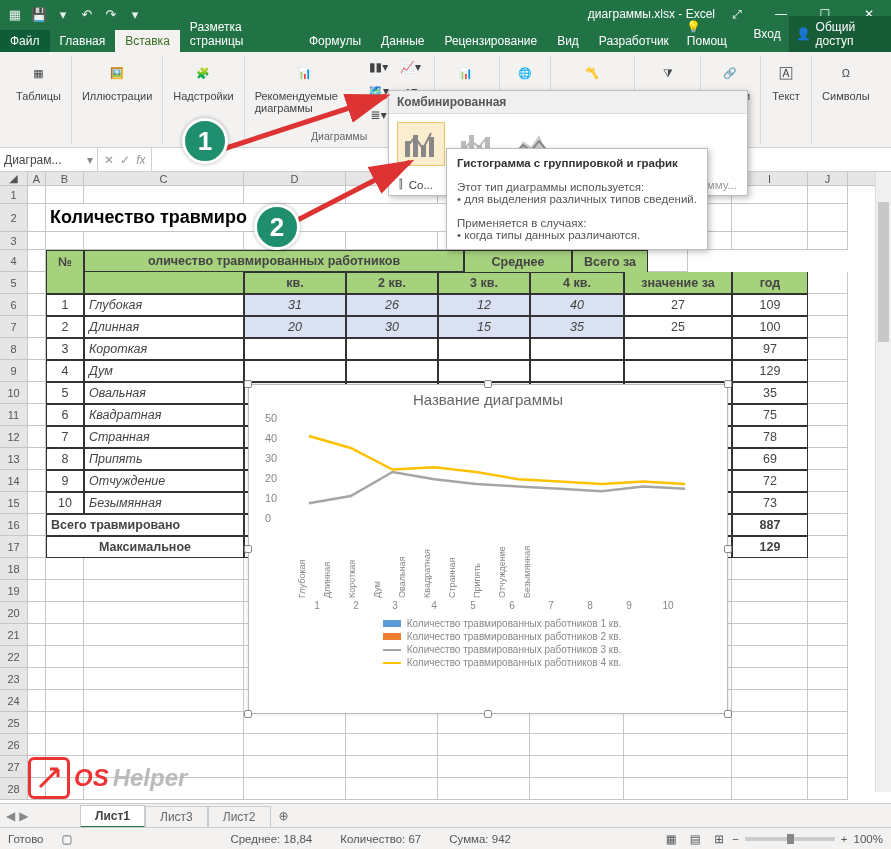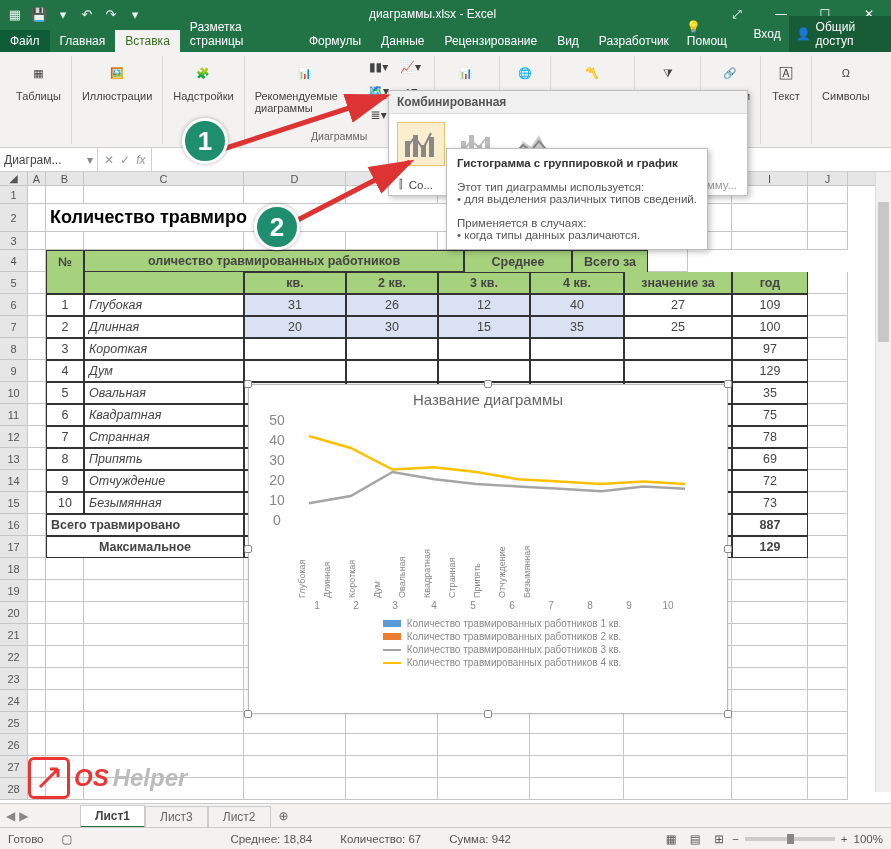--- a/index.html
+++ b/index.html
@@ -13,21 +13,21 @@
   --sel-blue:#d9e1f2;
   --thead-gray:#e6e6e6;
   --txt:#444;
 }
 *{box-sizing:border-box;font-family:"Segoe UI",Tahoma,sans-serif;}
 body{margin:0;background:#fff;width:891px;height:849px;overflow:hidden;position:relative;color:var(--txt);font-size:12px;}
 
 .titlebar{background:var(--excel-green);height:28px;display:flex;align-items:center;color:#fff;}
 .titlebar .qa{display:flex;gap:6px;padding:0 6px;align-items:center;}
 .titlebar .qa span{width:18px;height:18px;display:flex;align-items:center;justify-content:center;opacity:.9;font-size:13px;}
-.titlebar .title{flex:1;text-align:center;font-size:12px;}
+.titlebar .title{flex:1;text-align:right;font-size:12px;}
 .titlebar .win{display:flex;}
 .titlebar .win span{width:44px;height:28px;display:flex;align-items:center;justify-content:center;}
 
 .menu{background:var(--excel-green);display:flex;align-items:flex-end;height:24px;color:#fff;font-size:12px;}
 .menu .mi{padding:4px 10px 4px;cursor:default;}
 .menu .mi.file{background:var(--excel-dark);}
 .menu .mi.active{background:var(--rib-bg);color:#3b6e22;}
 .menu .right{margin-left:auto;display:flex;align-items:center;}
 .menu .right .mi{padding:4px 8px;}
 .menu .share{background:#185c37;padding:4px 8px;display:flex;gap:4px;align-items:center;}
@@ -51,33 +51,33 @@
 .colhdr div{border-right:1px solid var(--grid-border);display:flex;align-items:center;justify-content:center;}
 .rows{display:flex;flex-direction:column;}
 .row{display:flex;height:22px;}
 .row .rh{width:28px;background:var(--thead-gray);border-right:1px solid var(--grid-border);border-bottom:1px solid var(--grid-border);font-size:11px;color:#555;display:flex;align-items:center;justify-content:center;}
 .cell{border-right:1px solid var(--grid-border);border-bottom:1px solid var(--grid-border);display:flex;align-items:center;padding:0 4px;font-size:12.5px;}
 .w-a{width:18px;}.w-b{width:38px;}.w-c{width:160px;}.w-d{width:102px;}.w-e{width:92px;}.w-f{width:92px;}.w-g{width:94px;}.w-h{width:108px;}.w-i{width:76px;}.w-j{width:40px;}
 .th{background:var(--header-green);font-weight:bold;justify-content:center;border:1px solid #333!important;}
 .th2{background:var(--header-green);font-weight:bold;justify-content:center;border:1px solid #333!important;}
 .td{border:1px solid #333!important;}
 .tc{justify-content:center;}
-.sel{background:var(--sel-blue);}
+.sel{background:var(--sel-blue);font-style:italic;}
 .it{font-style:italic;}
 .bold{font-weight:bold;}
 .bigtitle{font-size:18px;font-weight:bold;color:#000;justify-content:flex-start;}
 .srow{height:18px;}
 
 .chartbox{position:absolute;left:248px;top:212px;width:480px;height:330px;background:#fff;border:1px solid #bbb;box-shadow:0 0 3px rgba(0,0,0,.15);}
 .handle{position:absolute;width:8px;height:8px;border:1px solid #888;background:#fff;border-radius:2px;}
 .h-n{top:-5px;left:50%;margin-left:-4px;}.h-s{bottom:-5px;left:50%;margin-left:-4px;}.h-e{right:-5px;top:50%;margin-top:-4px;}.h-w{left:-5px;top:50%;margin-top:-4px;}
 .h-ne{top:-5px;right:-5px;}.h-nw{top:-5px;left:-5px;}.h-se{bottom:-5px;right:-5px;}.h-sw{bottom:-5px;left:-5px;}
 .chartbox .ctitle{text-align:center;font-size:15px;color:#666;padding:6px 0 4px;}
 .plot{position:relative;height:120px;margin:0 14px 0 46px;}
-.plot .yl{position:absolute;left:-30px;font-size:14px;color:#888;width:24px;text-align:center;}
+.plot .yl{position:absolute;left:-30px;font-size:11px;color:#888;width:24px;text-align:left;}
 .plot .bars{position:absolute;bottom:0;display:flex;gap:26px;left:8px;right:0;align-items:flex-end;height:100%;}
 .plot .bg{display:flex;gap:2px;align-items:flex-end;}
 .plot .bar{width:8px;}
 .xlbls{display:flex;margin:0 14px 0 46px;gap:15px;padding-left:2px;}
 .xlbls span{font-size:9px;color:#888;writing-mode:vertical-rl;transform:rotate(180deg);height:66px;}
 .nums{display:flex;margin:2px 14px 0 46px;gap:15px;padding-left:10px;}
 .nums span{font-size:10px;color:#888;width:24px;text-align:center;}
 .legend{margin-top:6px;font-size:10px;color:#888;padding-left:28px;}
 .legend div{display:flex;align-items:center;justify-content:center;gap:6px;padding:1px 0;}
 .legend .sw{width:18px;height:7px;}

